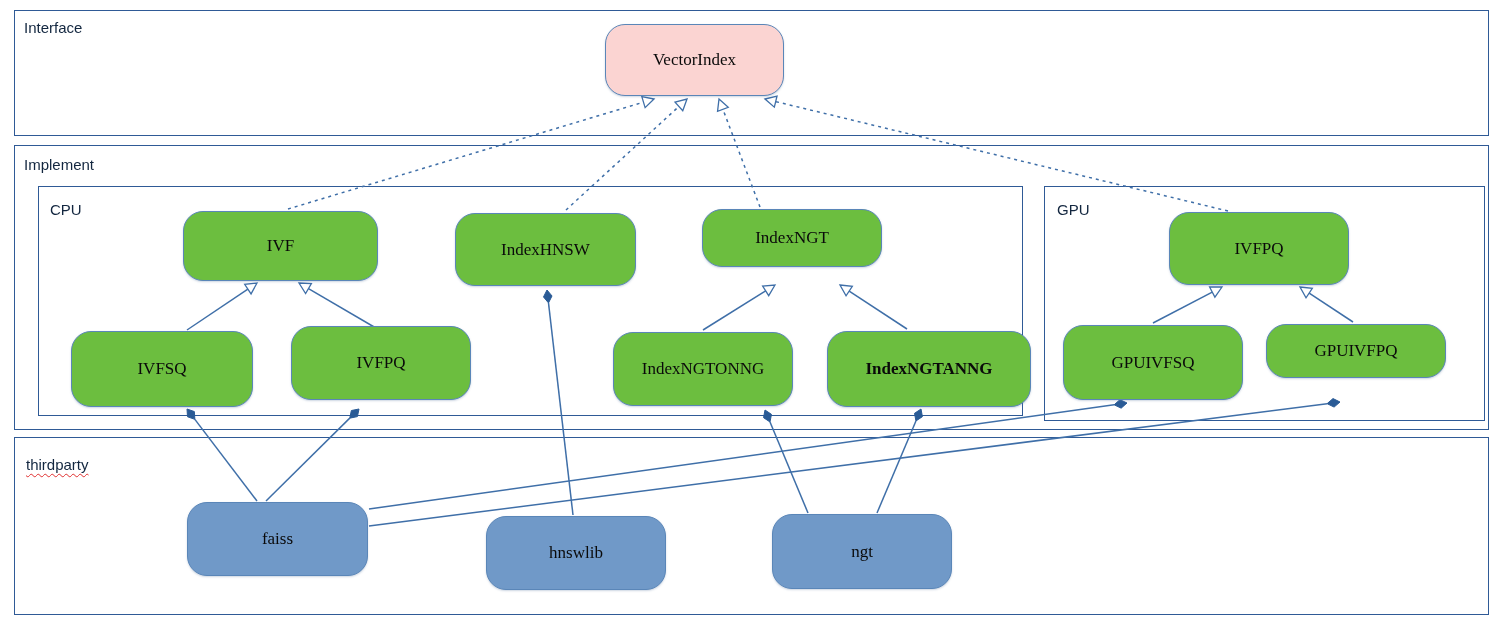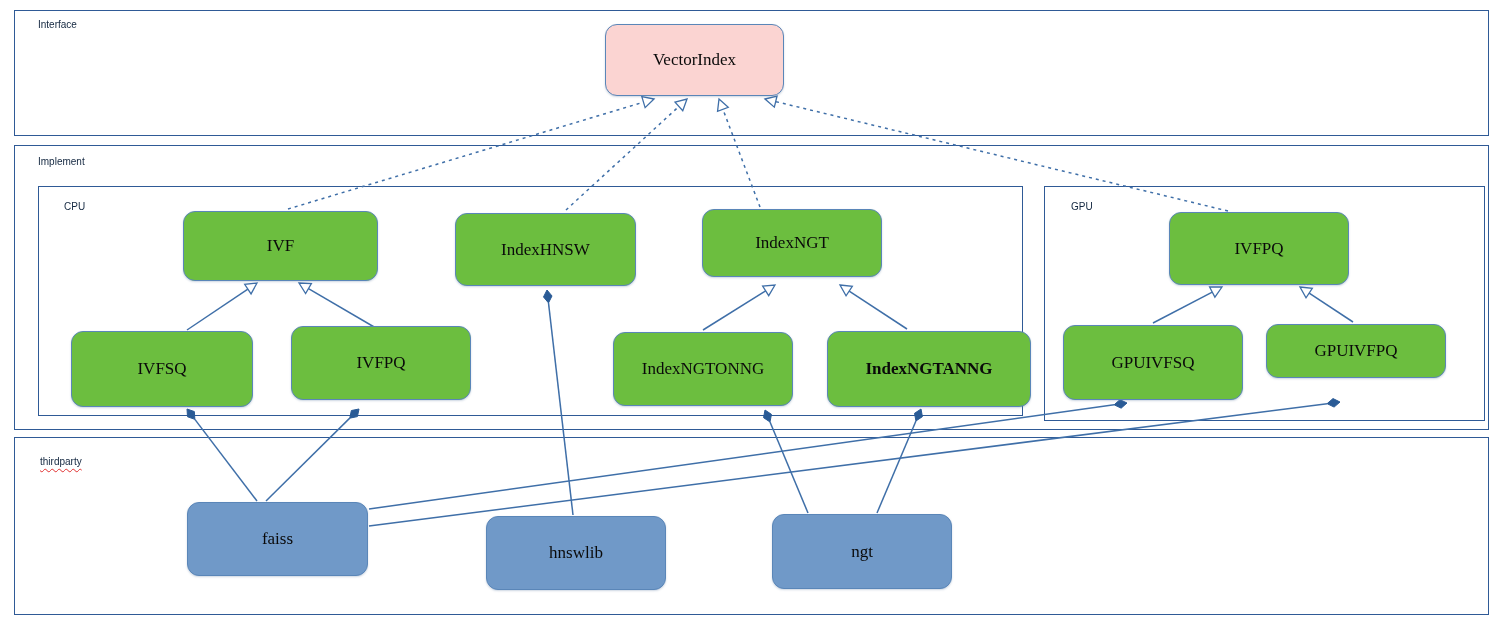--- a/index.html
+++ b/index.html
@@ -20,35 +20,34 @@
   }
   .panel {
     position: absolute;
     border: 1.6px solid #2f5a96;
     background: transparent;
     box-sizing: border-box;
   }
   .panel-label {
     position: absolute;
     font-family: "Liberation Sans", sans-serif;
-    font-size: 10px;
+    font-size: 15px;
     color: #12263f;
     white-space: nowrap;
     line-height: 1;
-    margin-left: 14px;
   }
   .panel-label.misspelled {
     text-decoration: underline wavy #e03030;
     text-decoration-thickness: 1px;
     text-underline-offset: 3px;
   }
   .node {
     position: absolute;
     box-sizing: border-box;
-    border-radius: 12px;
+    border-radius: 20px;
     border: 1.4px solid #5a86b8;
     display: flex;
     align-items: center;
     justify-content: center;
     font-family: "Liberation Serif", serif;
     font-size: 17px;
     color: #0a0a0a;
     text-align: center;
     box-shadow: 0 1px 2px rgba(90,120,160,0.30);
     white-space: nowrap;
@@ -140,21 +139,21 @@
         <polygon points="765,410 771.4629963975995,414.3455468660017 770.0082689691255,421.9965512516262 763.5452725715261,417.6510043856245" class="diamond-filled"></polygon>
         <line x1="877" y1="513" x2="915.934680119123" y2="420.97257426389126" class="edge-solid"></line>
         <polygon points="921,409 922.4182895666456,416.6578426926351 915.934680119123,420.97257426389126 914.5163905524773,413.3147315712562" class="diamond-filled"></polygon>
       </g>
   </svg>
 
   <div id="nodes-layer">
       <div class="node iface" style="left: 605px; top: 24px; width: 179px; height: 72px;">VectorIndex</div>
       <div class="node impl" style="left: 183px; top: 211px; width: 195px; height: 70px;">IVF</div>
       <div class="node impl" style="left: 455px; top: 213px; width: 181px; height: 73px;">IndexHNSW</div>
-      <div class="node impl" style="left: 702px; top: 209px; width: 180px; height: 68px;">IndexNGT</div>
+      <div class="node impl" style="left: 702px; top: 209px; width: 180px; height: 58px;">IndexNGT</div>
       <div class="node impl" style="left: 1169px; top: 212px; width: 180px; height: 73px;">IVFPQ</div>
       <div class="node impl" style="left: 71px; top: 331px; width: 182px; height: 76px;">IVFSQ</div>
       <div class="node impl" style="left: 291px; top: 326px; width: 180px; height: 74px;">IVFPQ</div>
       <div class="node impl" style="left: 613px; top: 332px; width: 180px; height: 74px;">IndexNGTONNG</div>
       <div class="node impl" style="left: 827px; top: 331px; width: 204px; height: 76px; font-weight: bold;">IndexNGTANNG</div>
       <div class="node impl" style="left: 1063px; top: 325px; width: 180px; height: 75px;">GPUIVFSQ</div>
       <div class="node impl" style="left: 1266px; top: 324px; width: 180px; height: 54px;">GPUIVFPQ</div>
       <div class="node third" style="left: 187px; top: 502px; width: 181px; height: 74px;">faiss</div>
       <div class="node third" style="left: 486px; top: 516px; width: 180px; height: 74px;">hnswlib</div>
       <div class="node third" style="left: 772px; top: 514px; width: 180px; height: 75px;">ngt</div>

